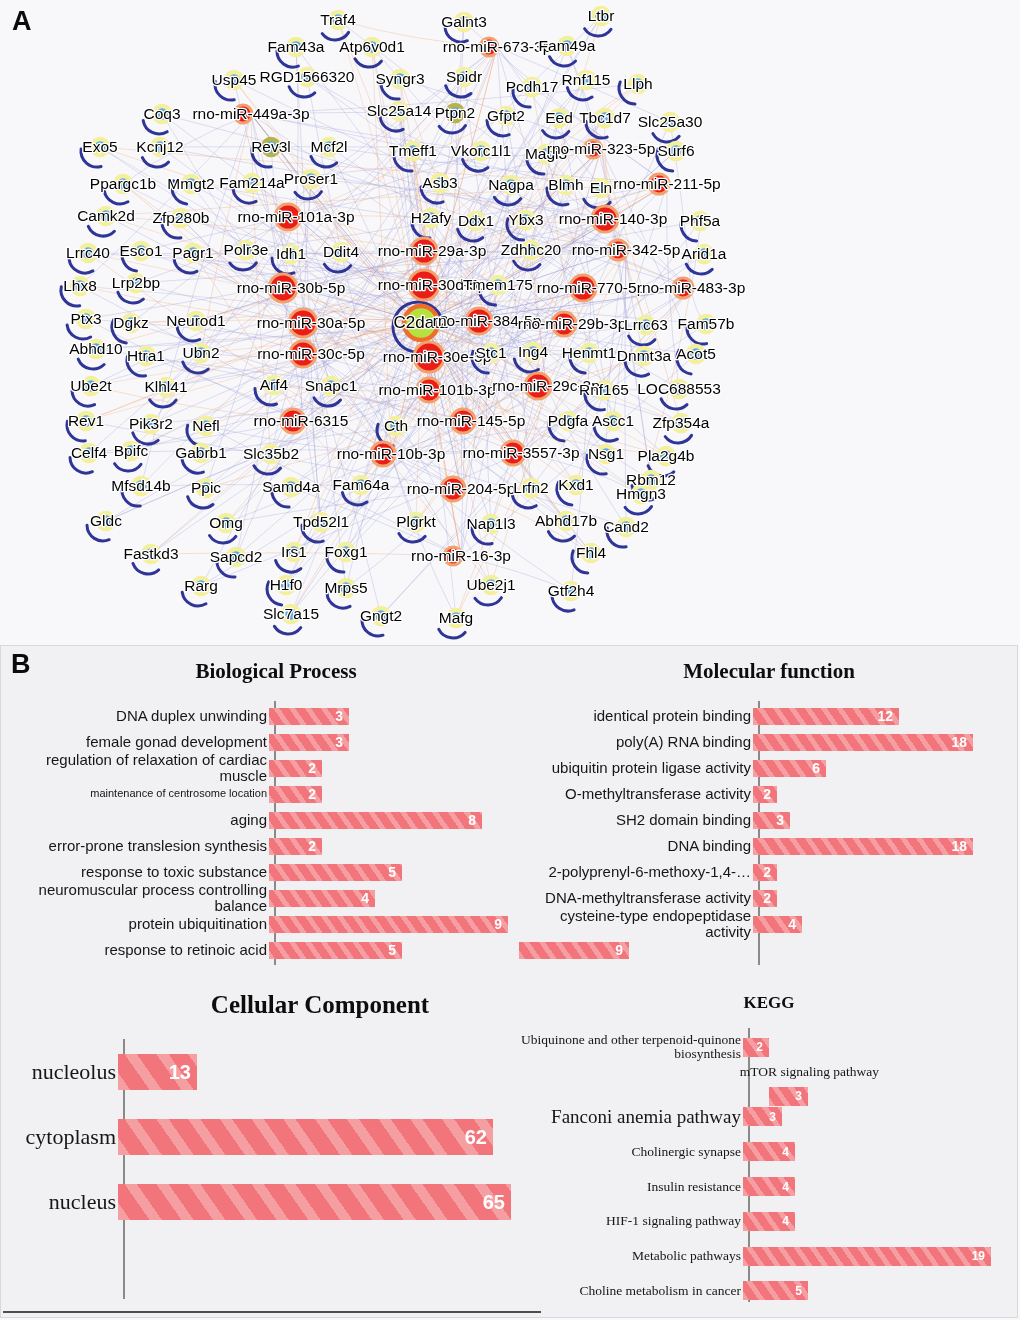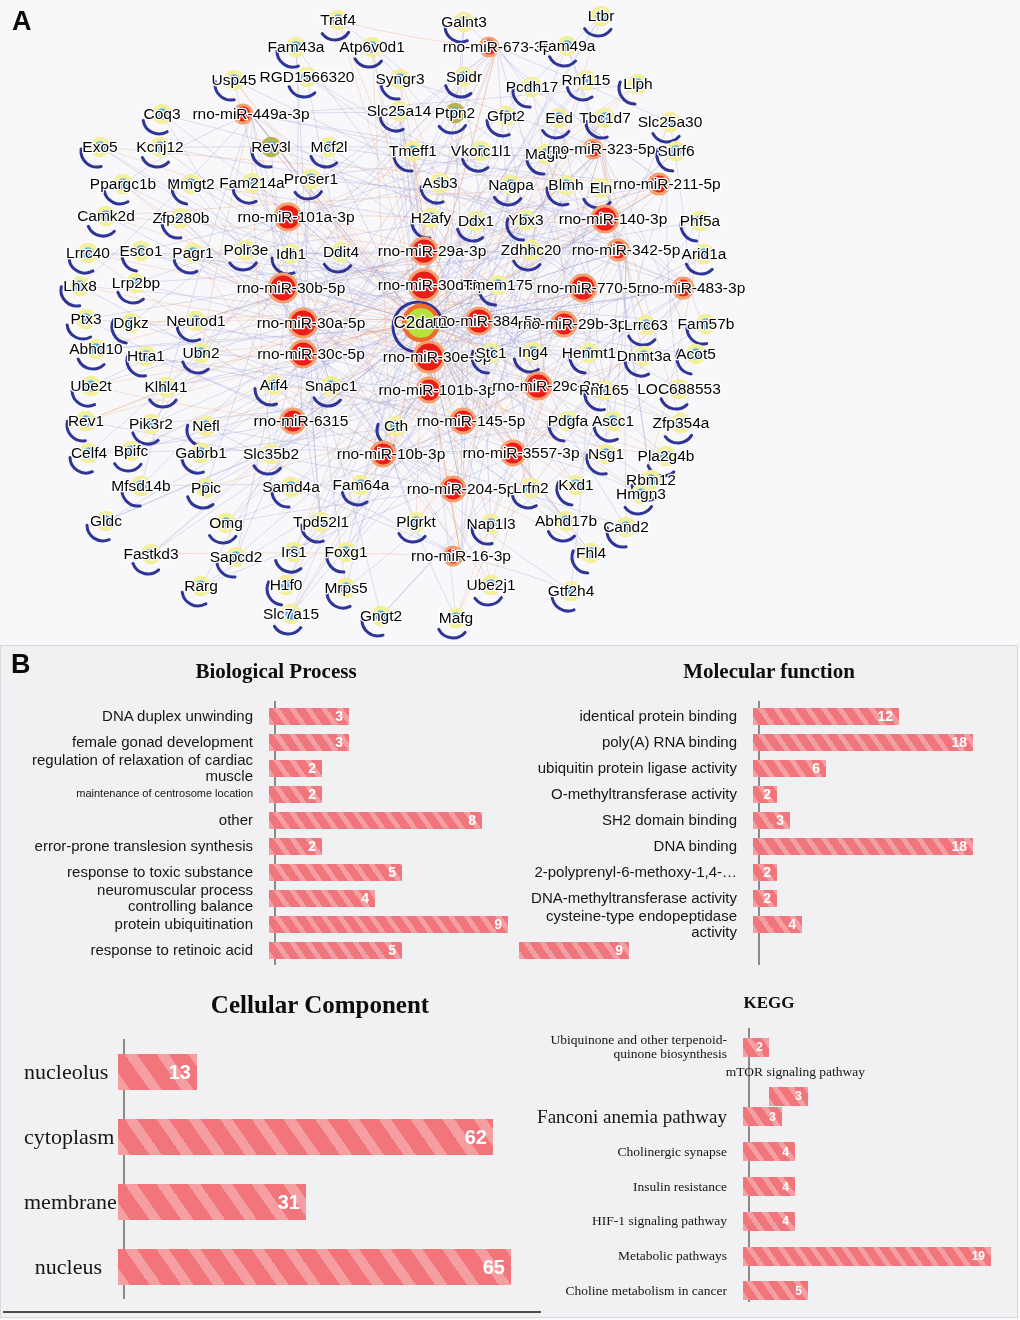--- a/index.html
+++ b/index.html
@@ -14,21 +14,21 @@
               paint-order:stroke;stroke:#ffffff;stroke-width:2.6px;stroke-linejoin:round;}
   .center-label{font-size:17px;}
   
   .panelB{position:absolute;left:0;top:645px;width:1018px;height:673px;background:#f1f0f2;
           border:1px solid #d8d8dc;box-sizing:border-box;}
   .chart{position:absolute;}
   .chart .title{position:absolute;width:100%;text-align:center;margin:0;color:#0d0d0d;
                 font-family:"Liberation Serif","DejaVu Serif",serif;font-weight:bold;}
   .rows{position:absolute;}
   .brow{display:flex;align-items:center;}
-  .cat{text-align:right;color:#161616;box-sizing:border-box;padding-right:16px;line-height:1.05;}
+  .cat{text-align:right;color:#161616;box-sizing:border-box;padding-right:2px;line-height:1.05;}
   .cat.sans{font-family:"Liberation Sans",sans-serif;}
   .cat.serif{font-family:"Liberation Serif","DejaVu Serif",serif;}
   .barwrap{position:relative;flex:1;height:100%;}
   .bar{position:absolute;left:0;background-color:#f1757a;
        background-image:repeating-linear-gradient(55deg,rgba(255,255,255,.30) 0 5px,rgba(255,255,255,0) 5px 13px);}
   .bar.big{background-image:repeating-linear-gradient(55deg,rgba(255,255,255,.30) 0 10px,rgba(255,255,255,0) 10px 26px);}
   .val{position:absolute;right:6px;top:50%;transform:translateY(-50%);color:#fff;font-weight:bold;
        font-family:"Liberation Sans",sans-serif;}
   .vaxis{position:absolute;width:2px;background:#8a8a8a;}
   .hline{position:absolute;height:2px;background:#4d4d4d;}
@@ -898,21 +898,21 @@
           </div>
           <div class="brow" style="height: 26px;">
             <div class="cat sans" style="width: 243px; font-size: 11px;">maintenance of centrosome location</div>
             <div class="barwrap">
               <div class="bar" style="width: 53px; height: 17px; top: 4.5px;">
                 <span class="val" style="font-size: 14px;">2</span>
               </div>
             </div>
           </div>
           <div class="brow" style="height: 26px;">
-            <div class="cat sans" style="width: 243px; font-size: 15px;">other</div>
+            <div class="cat sans" style="width: 243px; font-size: 15px;">aging</div>
             <div class="barwrap">
               <div class="bar" style="width: 213px; height: 17px; top: 4.5px;">
                 <span class="val" style="font-size: 14px;">8</span>
               </div>
             </div>
           </div>
           <div class="brow" style="height: 26px;">
             <div class="cat sans" style="width: 243px; font-size: 15px;">error-prone translesion synthesis</div>
             <div class="barwrap">
               <div class="bar" style="width: 53px; height: 17px; top: 4.5px;">
@@ -1055,28 +1055,20 @@
           </div>
           <div class="brow" style="height: 65px;">
             <div class="cat serif" style="width: 94px; font-size: 22px;">cytoplasm</div>
             <div class="barwrap">
               <div class="bar big" style="width: 375px; height: 36px; top: 14.5px;">
                 <span class="val" style="font-size: 20px;">62</span>
               </div>
             </div>
           </div>
           <div class="brow" style="height: 65px;">
-            <div class="cat serif" style="width: 94px; font-size: 22px;">membrane</div>
-            <div class="barwrap">
-              <div class="bar big" style="width: 188px; height: 36px; top: 14.5px;">
-                <span class="val" style="font-size: 20px;">31</span>
-              </div>
-            </div>
-          </div>
-          <div class="brow" style="height: 65px;">
             <div class="cat serif" style="width: 94px; font-size: 22px;">nucleus</div>
             <div class="barwrap">
               <div class="bar big" style="width: 393px; height: 36px; top: 14.5px;">
                 <span class="val" style="font-size: 20px;">65</span>
               </div>
             </div>
           </div>
         </div>
     </div>
 

